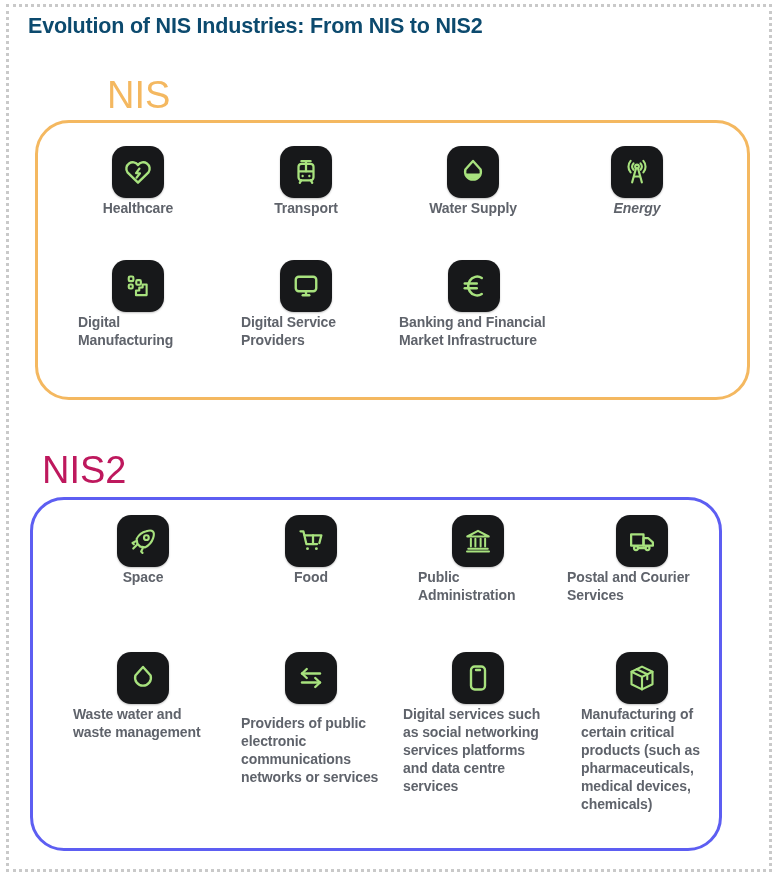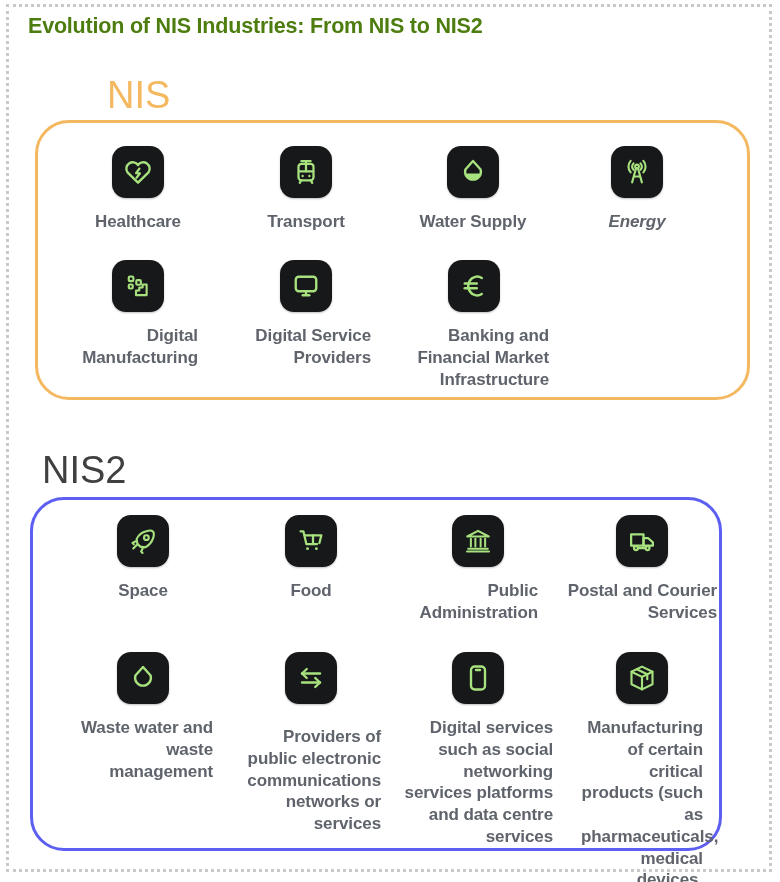--- a/index.html
+++ b/index.html
@@ -28,21 +28,21 @@
     border: 3px dotted #c9c9c9;
     box-sizing: border-box;
     pointer-events: none;
   }
   .title {
     position: absolute;
     left: 28px;
     top: 14px;
     font-size: 21.5px;
     font-weight: 700;
-    color: #4d7c0f;
+    color: #0c4a6e;
     letter-spacing: -0.2px;
     white-space: nowrap;
   }
 
   
   .group {
     position: absolute;
     box-sizing: border-box;
     background: transparent;
   }
@@ -67,21 +67,21 @@
     white-space: nowrap;
   }
   .group-nis > .group-label {
     left: 72px;
     top: -44px;
     color: #f4b860;
   }
   .group-nis2 > .group-label {
     left: 12px;
     top: -46px;
-    color: #404040;
+    color: #be185d;
   }
 
   
   .row {
     position: absolute;
     display: flex;
     left: 0;
     right: 0;
   }
   .item {
@@ -97,26 +97,26 @@
     background: #17181a;
     display: flex;
     align-items: center;
     justify-content: center;
     box-shadow: 0 1px 2px rgba(0,0,0,0.25);
   }
   .tile svg {
     display: block;
   }
   .caption {
-    margin-top: 13px;
-    font-size: 17px;
+    margin-top: 2px;
+    font-size: 14px;
     font-weight: 700;
     line-height: 1.28;
     color: #5f636b;
-    text-align: right;
+    text-align: left;
     letter-spacing: -0.1px;
   }
 </style>
 </head>
 <body>
 
 <div class="page">
 
   <div class="frame"></div>
 

